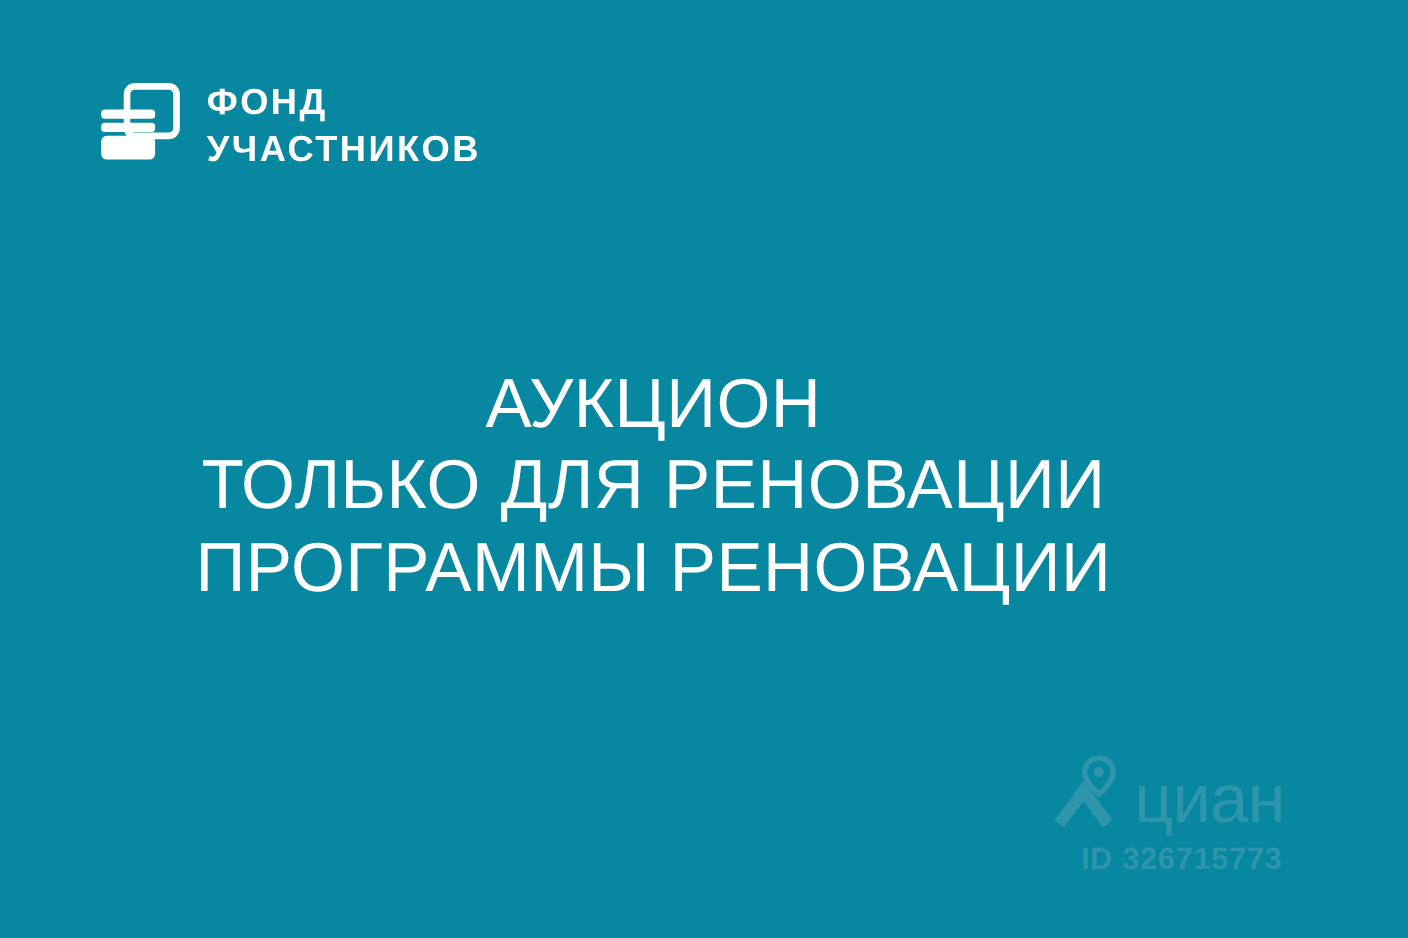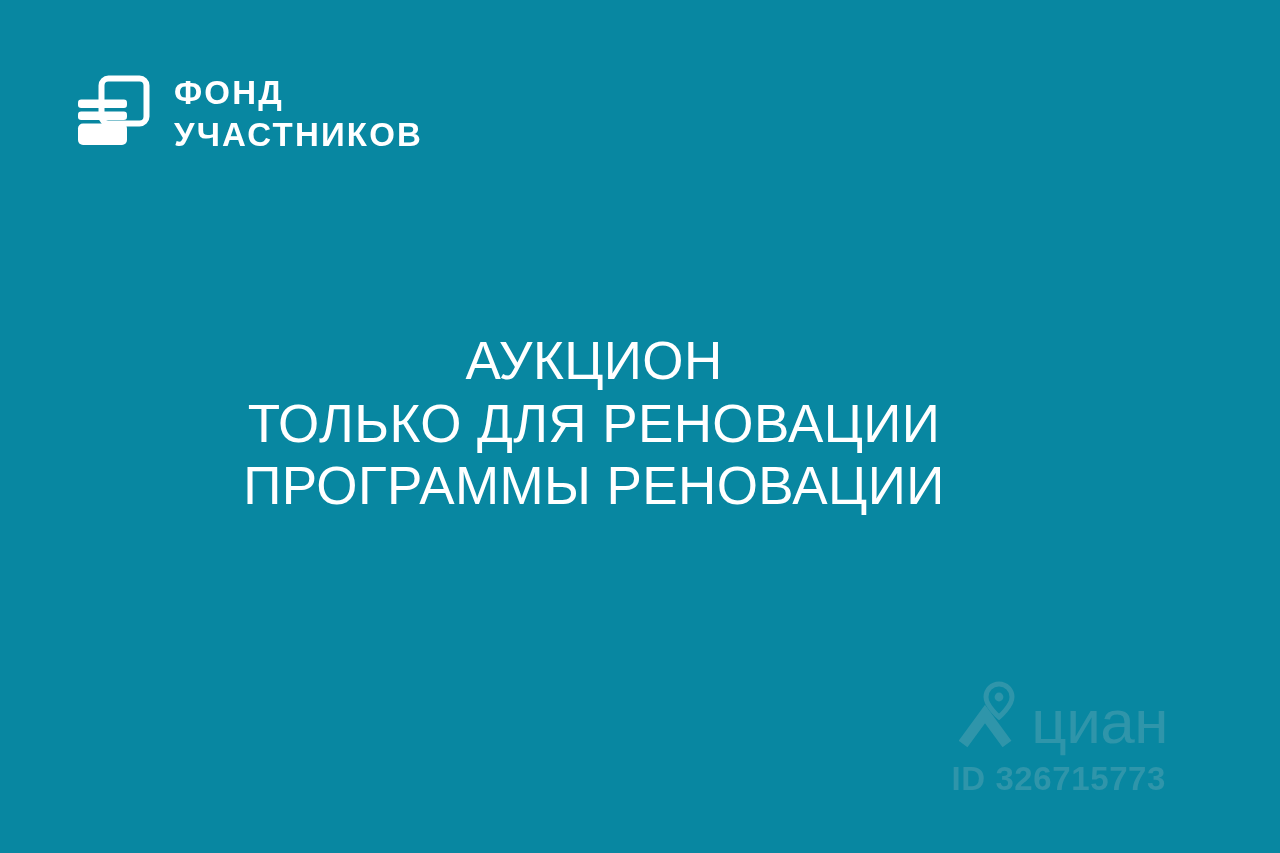--- a/index.html
+++ b/index.html
@@ -20,21 +20,21 @@
     position: relative;
     width: 1280px;
     height: 853px;
     background: #0887a1;
     overflow: hidden;
   }
 
   
   .brand {
     position: absolute;
-    left: 72px;
+    left: 86px;
     top: 72px;
     display: flex;
     align-items: center;
     gap: 20px;
   }
 
   .brand-mark {
     width: 82px;
     height: 82px;
     display: block;
@@ -62,21 +62,21 @@
 
   
   .headline {
     position: absolute;
     left: 0;
     top: 330px;
     width: 1188px;
     text-align: center;
     color: #ffffff;
     font-weight: 400;
-    font-size: 53px;
+    font-size: 63px;
     line-height: 1.18;
     letter-spacing: 0.4px;
   }
 
   .headline-line {
     display: block;
     white-space: nowrap;
   }
 
   
@@ -108,21 +108,21 @@
     font-size: 62px;
     font-weight: 400;
     line-height: 0.82;
     letter-spacing: -0.5px;
   }
 
   .watermark-id {
     margin-top: 2px;
     margin-right: 2px;
     color: #2f95aa;
-    font-size: 33px;
+    font-size: 28px;
     font-weight: 700;
     letter-spacing: 0.6px;
     line-height: 1;
   }
 </style>
 </head>
 <body>
 
 <div class="banner">
 

